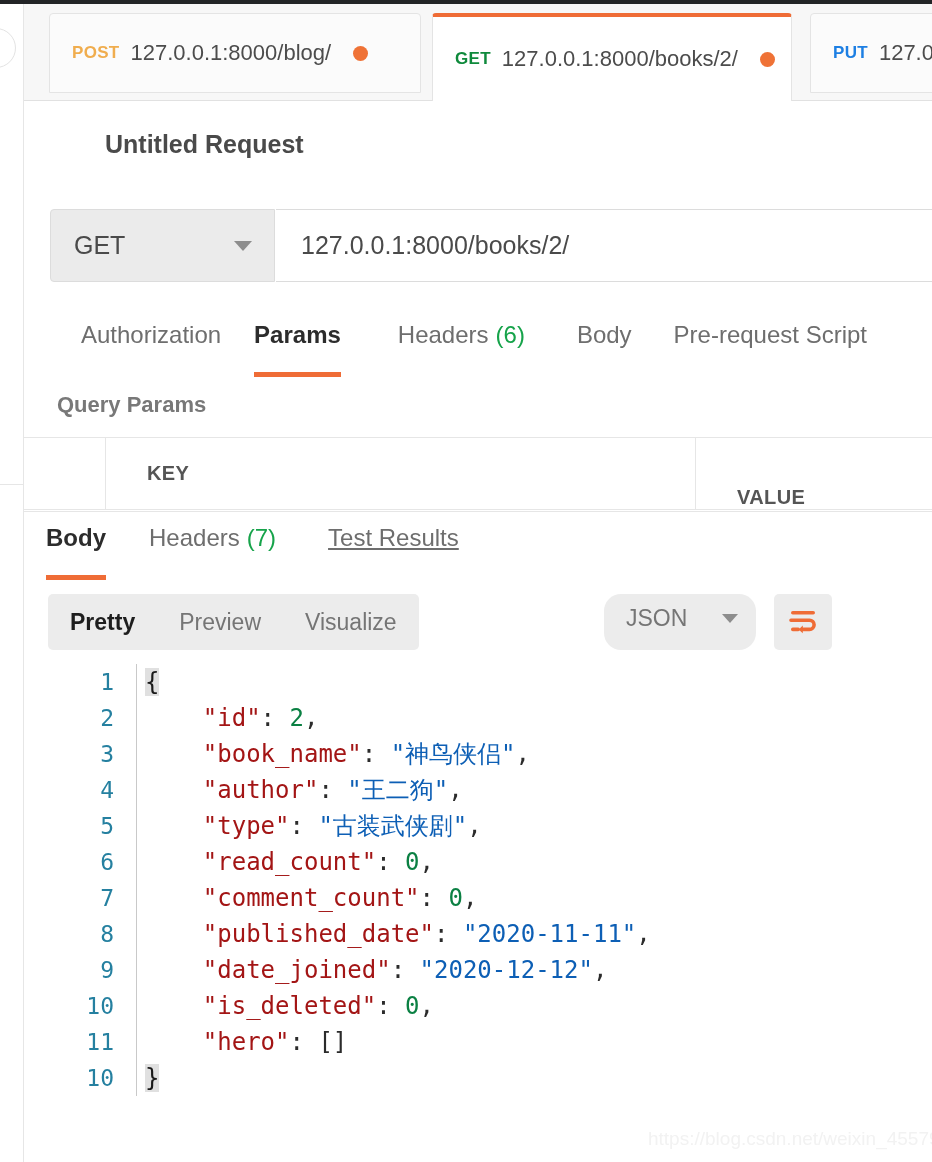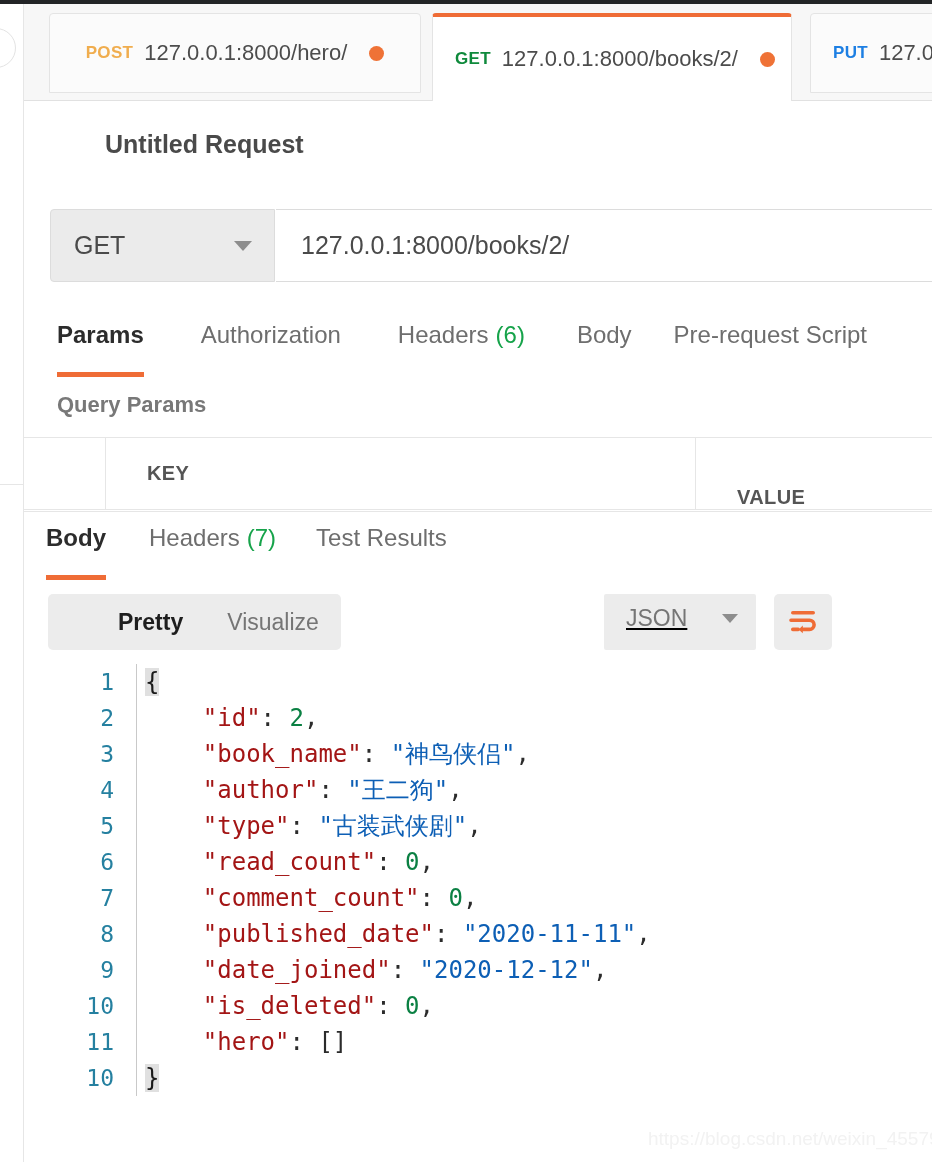--- a/index.html
+++ b/index.html
@@ -62,21 +62,21 @@
   .m-post { color: #f0ad4e; }
   .m-get  { color: #0f8a3c; }
   .m-put  { color: #1d7fe3; }
   .tab-url {
     font-size: 22px; color: #4c4c4c; font-weight: 400;
   }
   .tab-dot {
     width: 15px; height: 15px; border-radius: 50%;
     background: #ef7236; margin-left: 22px; flex: none;
   }
-  #tab-post { left: 25px; width: 372px; justify-content: center; }
+  #tab-post { left: 25px; width: 372px; }
   #tab-get  { left: 408px; width: 360px; }
   #tab-put  { left: 786px; width: 200px; overflow: hidden; }
 
   
   .req-title {
     position: absolute; left: 57px; top: 130px;
     font-size: 25px; font-weight: bold; color: #4a4a4a; margin-left: 48px;
   }
 
   
@@ -152,28 +152,27 @@
   
   .fmt-group {
     position: absolute; left: 48px; top: 594px; height: 56px;
     background: #ececec; border-radius: 5px;
     display: flex; align-items: center;
   }
   .fmt-btn {
     font-size: 23px; color: #757575; padding: 0 22px; height: 56px;
     display: flex; align-items: center; white-space: nowrap;
   }
-  .fmt-btn.active { color: #1e1e1e; font-weight: bold; margin-left: 48px; }
+  .fmt-btn.active { color: #1e1e1e; font-weight: bold; }
 
   .json-select {
     position: absolute; left: 604px; top: 594px; width: 152px; height: 56px;
-    background: #ececec; border-radius: 2px;
+    background: #ececec; border-radius: 17px;
     display: flex; align-items: center; justify-content: space-between;
     padding: 0 18px 8px 22px;
-    text-decoration: underline;
   }
   .json-select .lbl { font-size: 23px; color: #757575; }
   .caret-sm {
     width: 0; height: 0;
     border-left: 8px solid transparent; border-right: 8px solid transparent;
     border-top: 9px solid #8d8d8d;
   }
 
   .wrap-btn {
     position: absolute; left: 774px; top: 594px; width: 58px; height: 56px;
@@ -219,21 +218,21 @@
 
   <div class="left-rail">
     <div class="avatar-partial"></div>
     <div class="rail-divider"></div>
   </div>
 
   <div class="tabstrip">
 
     <div class="tab" id="tab-post">
       <span class="tab-method m-post">POST</span>
-      <span class="tab-url">127.0.0.1:8000/hero/</span>
+      <span class="tab-url">127.0.0.1:8000/blog/</span>
       <span class="tab-dot"></span>
     </div>
 
     <div class="tab active" id="tab-get">
       <span class="tab-method m-get">GET</span>
       <span class="tab-url">127.0.0.1:8000/books/2/</span>
       <span class="tab-dot"></span>
     </div>
 
     <div class="tab" id="tab-put">
@@ -245,25 +244,25 @@
 
   <div class="req-title">Untitled Request</div>
 
   <div class="method-select">
     <span class="lbl">GET</span>
     <span class="caret"></span>
   </div>
   <div class="url-input" title="Enter request URL">127.0.0.1:8000/books/2/</div>
 
   <div class="req-tabs">
+    <div class="rtab" style="margin-left:57px;">
+      <span>Authorization</span>
+    </div>
     <div class="rtab active" style="margin-left:33px;">
       <span>Params</span>
-    </div>
-    <div class="rtab" style="margin-left:57px;">
-      <span>Authorization</span>
     </div>
     <div class="rtab" style="margin-left:57px;">
       <span>Headers</span>
       <span class="badge-green">(6)</span>
     </div>
     <div class="rtab" style="margin-left:52px;">
       <span>Body</span>
     </div>
     <div class="rtab" style="margin-left:42px;">
       <span>Pre-request Script</span>
@@ -285,28 +284,31 @@
   <div class="resp-sep"></div>
 
   <div class="resp-tabs">
     <div class="rtab active" style="margin-left:22px;">
       <span>Body</span>
     </div>
     <div class="rtab" style="margin-left:43px;">
       <span>Headers</span>
       <span class="badge-green">(7)</span>
     </div>
-    <div class="rtab" style="margin-left:40px;">
+    <div class="rtab" style="margin-left:52px;text-decoration:underline;">
       <span>Test Results</span>
     </div>
   </div>
 
   <div class="fmt-group">
     <div class="fmt-btn active">
       <span>Pretty</span>
+    </div>
+    <div class="fmt-btn">
+      <span>Preview</span>
     </div>
     <div class="fmt-btn">
       <span>Visualize</span>
     </div>
   </div>
 
   <div class="json-select">
     <span class="lbl">JSON</span>
     <span class="caret-sm"></span>
   </div>

